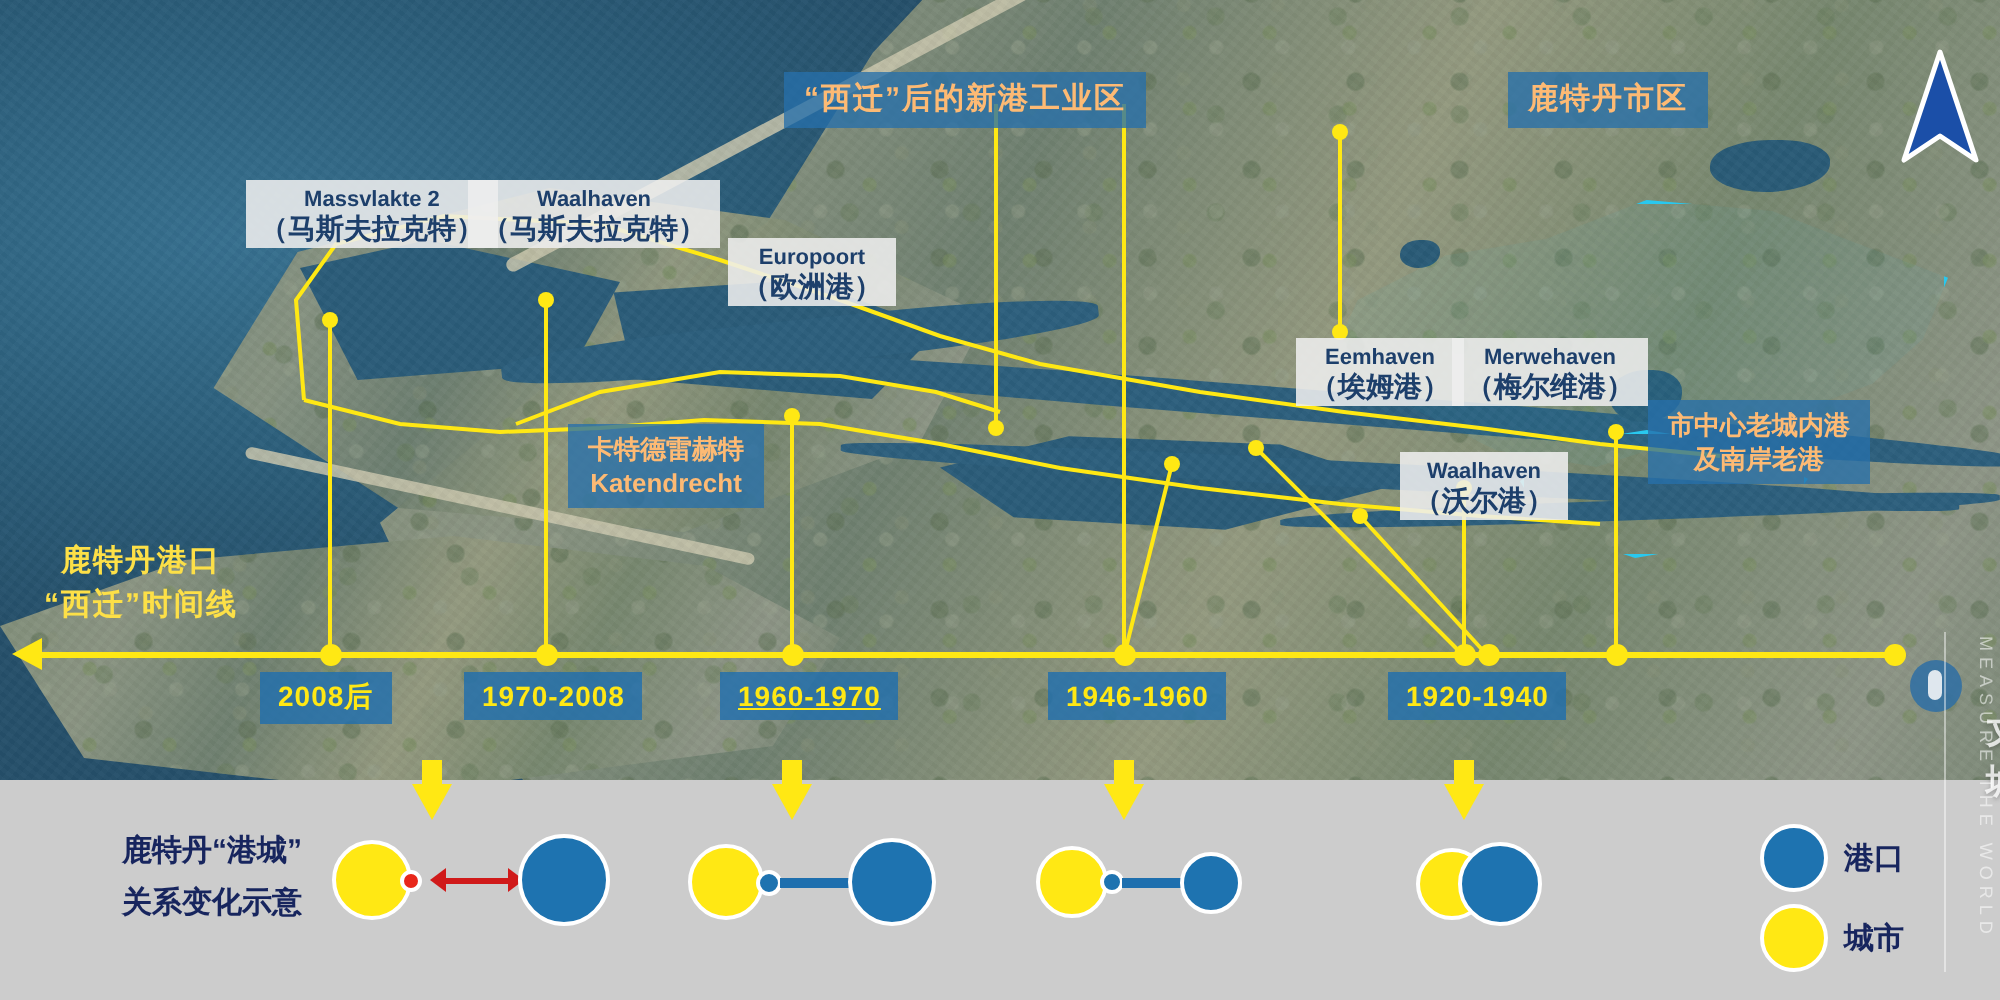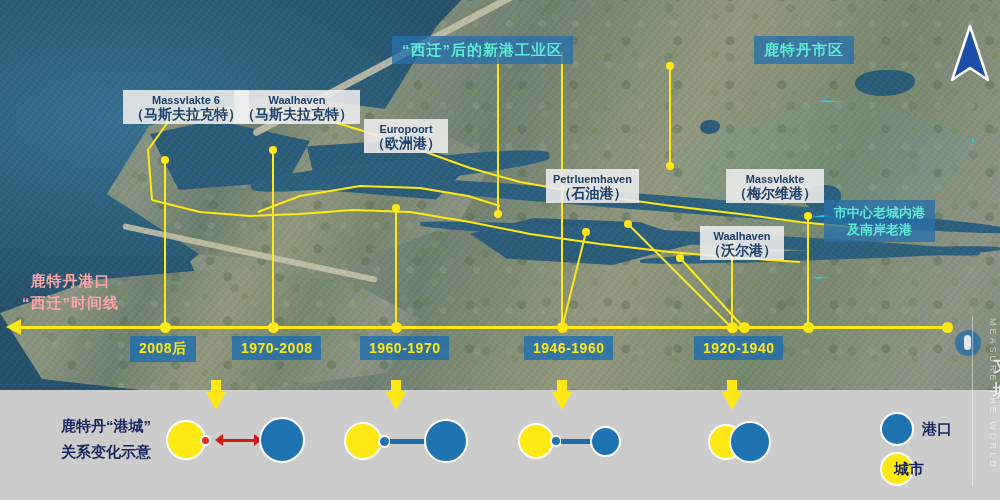--- a/index.html
+++ b/index.html
@@ -67,25 +67,25 @@
      clip-path:polygon(0 40%,16% 10%,44% 0,76% 12%,100% 38%,86% 82%,40% 100%,10% 78%);}
 
   
   .port-outline{position:absolute;left:0;top:0;width:1000px;height:390px;pointer-events:none;}
 
   
   .lbl{position:absolute;background:rgba(238,238,238,.88);color:#1d3f6b;
        font-weight:bold;font-size:11px;line-height:14px;text-align:center;
        padding:3px 7px;white-space:nowrap;}
   .lbl .cn{font-size:14px;}
-  .blbl{position:absolute;background:rgba(38,112,170,.78);color:#5eead4;
+  .blbl{position:absolute;background:rgba(38,112,170,.78);color:#fdba74;
         font-weight:bold;font-size:15px;line-height:20px;text-align:center;
         padding:4px 10px;white-space:nowrap;letter-spacing:1px;}
   .blbl.sm{font-size:13px;line-height:17px;letter-spacing:0;}
-  .ttl-left{position:absolute;color:#fca5a5;font-weight:bold;font-size:15px;
+  .ttl-left{position:absolute;color:#fde047;font-weight:bold;font-size:15px;
         line-height:22px;text-align:center;white-space:nowrap;letter-spacing:1px;}
 
   .dot{position:absolute;width:8px;height:8px;border-radius:50%;background:#ffe814;}
 
   
   .tl-axis{position:absolute;left:18px;top:326px;width:930px;height:3px;background:#ffe814;}
   .tl-arrow{position:absolute;left:6px;top:319px;width:0;height:0;
      border-top:8px solid transparent;border-bottom:8px solid transparent;
      border-right:15px solid #ffe814;}
   .tl-node{position:absolute;width:11px;height:11px;border-radius:50%;background:#ffe814;top:322px;}
@@ -182,46 +182,50 @@
     <div class="dot" style="left:494px;top:210px;"></div>
     <div class="dot" style="left:582px;top:228px;"></div>
     <div class="dot" style="left:624px;top:220px;"></div>
     <div class="dot" style="left:676px;top:254px;"></div>
     <div class="dot" style="left:728px;top:240px;"></div>
     <div class="dot" style="left:804px;top:212px;"></div>
     <div class="dot" style="left:666px;top:162px;"></div>
     <div class="dot" style="left:666px;top:62px;"></div>
 
     <div class="lbl" style="left:123px;top:90px;">
-      <div>Massvlakte 6</div>
+      <div>Massvlakte 2</div>
       <div class="cn">（马斯夫拉克特）</div>
     </div>
     <div class="lbl" style="left:234px;top:90px;">
       <div>Waalhaven</div>
       <div class="cn">（马斯夫拉克特）</div>
     </div>
     <div class="lbl" style="left:364px;top:119px;">
       <div>Europoort</div>
       <div class="cn">（欧洲港）</div>
     </div>
-    <div class="lbl" style="left:546px;top:169px;">
-      <div>Petrluemhaven</div>
-      <div class="cn">（石油港）</div>
+    <div class="lbl" style="left:648px;top:169px;">
+      <div>Eemhaven</div>
+      <div class="cn">（埃姆港）</div>
     </div>
     <div class="lbl" style="left:726px;top:169px;">
-      <div>Massvlakte</div>
+      <div>Merwehaven</div>
       <div class="cn">（梅尔维港）</div>
     </div>
     <div class="lbl" style="left:700px;top:226px;text-align:center;">
       <div>Waalhaven</div>
       <div class="cn">（沃尔港）</div>
     </div>
 
     <div class="blbl" style="left:392px;top:36px;">“西迁”后的新港工业区</div>
     <div class="blbl" style="left:754px;top:36px;">鹿特丹市区</div>
+    <div class="blbl sm" style="left:284px;top:212px;">
+      <div>卡特德雷赫特</div>
+      <div>Katendrecht</div>
+    </div>
     <div class="blbl sm" style="left:824px;top:200px;">
       <div>市中心老城内港</div>
       <div>及南岸老港</div>
     </div>
 
     <div class="ttl-left" style="left:22px;top:270px;">
       <div>鹿特丹港口</div>
       <div>“西迁”时间线</div>
     </div>
 
@@ -236,21 +240,21 @@
   <div class="tl-node" style="left:268px;"></div>
   <div class="tl-node" style="left:391px;"></div>
   <div class="tl-node" style="left:557px;"></div>
   <div class="tl-node" style="left:727px;"></div>
   <div class="tl-node" style="left:739px;"></div>
   <div class="tl-node" style="left:803px;"></div>
   <div class="tl-node" style="left:942px;"></div>
 
   <div class="era" style="left:130px;">2008后</div>
   <div class="era" style="left:232px;">1970-2008</div>
-  <div class="era" style="left:360px;">1960-1970</div>
+  <div class="era" style="left:360px;text-decoration:underline;">1960-1970</div>
   <div class="era" style="left:524px;">1946-1960</div>
   <div class="era" style="left:694px;">1920-1940</div>
 
   <div class="panel"></div>
 
   <div class="panel-title">
     <div>鹿特丹“港城”</div>
     <div>关系变化示意</div>
   </div>
 
@@ -287,20 +291,20 @@
   </div>
 
   <div class="dg" style="left:700px;width:80px;">
     <div class="circ yel" style="left:8px;top:18px;width:36px;height:36px;"></div>
     <div class="circ blu" style="left:29px;top:15px;width:42px;height:42px;"></div>
   </div>
 
   <div class="legend-item circ blu" style="left:880px;top:412px;width:34px;height:34px;"></div>
   <div class="legend-txt" style="left:922px;top:420px;">港口</div>
   <div class="legend-item circ yel" style="left:880px;top:452px;width:34px;height:34px;"></div>
-  <div class="legend-txt" style="left:894px;top:460px;">城市</div>
+  <div class="legend-txt" style="left:922px;top:460px;">城市</div>
 
   <div class="wm-logo"></div>
   <div class="wm-rule"></div>
   <div class="wm-cn">丈量城市</div>
   <div class="wm-en">MEASURE THE WORLD</div>
 
 </div>
 
 </body></html>

